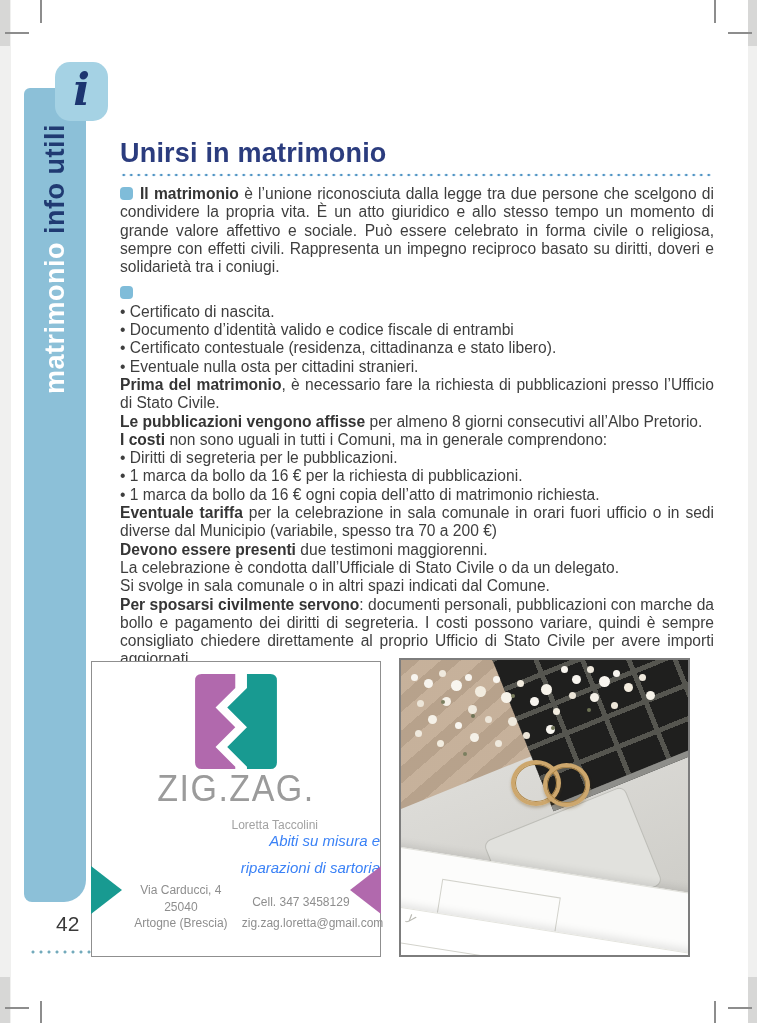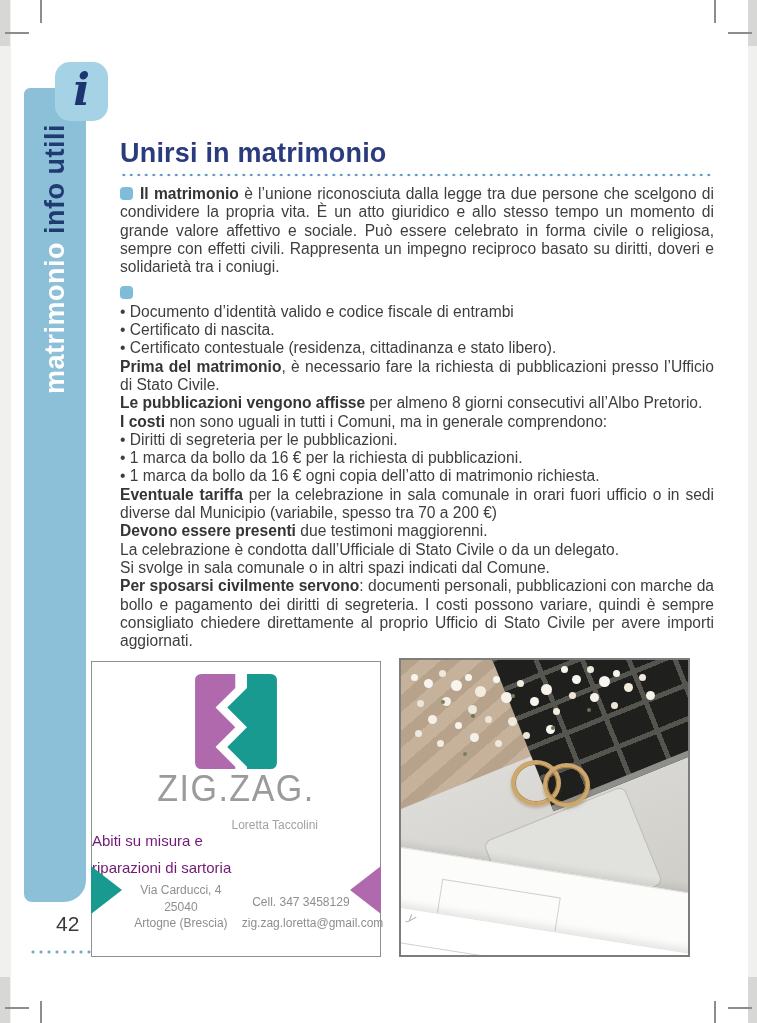--- a/index.html
+++ b/index.html
@@ -53,22 +53,22 @@
   .bsq { display:inline-block; width:13px; height:13px; background:#7fbcd9;
          border-radius:4px; margin-right:7px; vertical-align:-1px; }
 
   
   .ad-box { position:absolute; left:91px; top:661px; width:290px; height:296px;
             background:#fff; border:1.5px solid #8f8f8f; }
   .ad-logo { position:absolute; left:50%; top:12px; transform:translateX(-50%); }
   .ad-brand { position:absolute; left:0; right:0; top:107px; text-align:center;
               font-size:34px; color:#9b9b9b; letter-spacing:1.5px; transform:scaleY(1.08); }
   .ad-owner { position:absolute; right:62px; top:156px; font-size:12px; color:#a2a2a2; }
-  .ad-tag { position:absolute; left:0; right:0; top:165px; text-align:left;
-            font-size:15px; line-height:27px; color:#701a75; }
+  .ad-tag { position:absolute; left:0; right:0; top:165px; text-align:right;
+            font-size:15px; line-height:27px; color:#3b82f6;font-style:italic; }
   .ad-contacts { position:absolute; left:0; right:0; bottom:22px; display:flex; }
   .ad-col { font-size:12px; color:#8e8e8e; line-height:16.5px; text-align:center; }
   .ad-col.addr { width:52%; padding-left:28px; }
   .ad-col.tel { width:48%; padding-right:20px; line-height:21px;margin-top:10px; }
   .tri { position:absolute; width:0; height:0; }
   .tri-left { left:-1px; bottom:42px; border-top:24px solid transparent;
               border-bottom:24px solid transparent; border-left:31px solid #189a91; }
   .tri-right { right:-1px; bottom:42px; border-top:24px solid transparent;
                border-bottom:24px solid transparent; border-right:31px solid #b169ad; }
 
@@ -157,23 +157,24 @@
   <div class="info-badge">
     <span>i</span>
   </div>
 
   <div class="article">
     <h1>Unirsi in matrimonio</h1>
     <div class="dotted-rule"></div>
     <div class="body-text" id="article-body">
         <p class="lead"><span class="bsq"></span><b>Il matrimonio</b><span> è l’unione riconosciuta dalla legge tra due persone che scelgono di condividere la propria vita. È un atto giuridico e allo stesso tempo un momento di grande valore affettivo e sociale. Può essere celebrato in forma civile o religiosa, sempre con effetti civili. Rappresenta un impegno reciproco basato su diritti, doveri e solidarietà tra i coniugi.</span></p>
         <p class="heading"><span class="bsq"></span></p>
+        <p class="bullet"><span>Certificato di nascita.</span></p>
         <p class="bullet"><span>Documento d’identità valido e codice fiscale di entrambi</span></p>
-        <p class="bullet"><span>Certificato di nascita.</span></p>
         <p class="bullet"><span>Certificato contestuale (residenza, cittadinanza e stato libero).</span></p>
+        <p class="bullet"><span>Eventuale nulla osta per cittadini stranieri.</span></p>
         <p class="para"><b>Prima del matrimonio</b><span>, è necessario fare la richiesta di pubblicazioni presso l’Ufficio di Stato Civile.</span></p>
         <p class="para"><b>Le pubblicazioni vengono affisse</b><span> per almeno 8 giorni consecutivi all’Albo Pretorio.</span></p>
         <p class="para"><b>I costi</b><span> non sono uguali in tutti i Comuni, ma in generale comprendono:</span></p>
         <p class="bullet"><span>Diritti di segreteria per le pubblicazioni.</span></p>
         <p class="bullet"><span>1 marca da bollo da 16 € per la richiesta di pubblicazioni.</span></p>
         <p class="bullet"><span>1 marca da bollo da 16 € ogni copia dell’atto di matrimonio richiesta.</span></p>
         <p class="para"><b>Eventuale tariffa</b><span> per la celebrazione in sala comunale in orari fuori ufficio o in sedi diverse dal Municipio (variabile, spesso tra 70 a 200 €)</span></p>
         <p class="para"><b>Devono essere presenti</b><span> due testimoni maggiorenni.</span></p>
         <p class="para"><span>La celebrazione è condotta dall’Ufficiale di Stato Civile o da un delegato.</span></p>
         <p class="para"><span>Si svolge in sala comunale o in altri spazi indicati dal Comune.</span></p>

